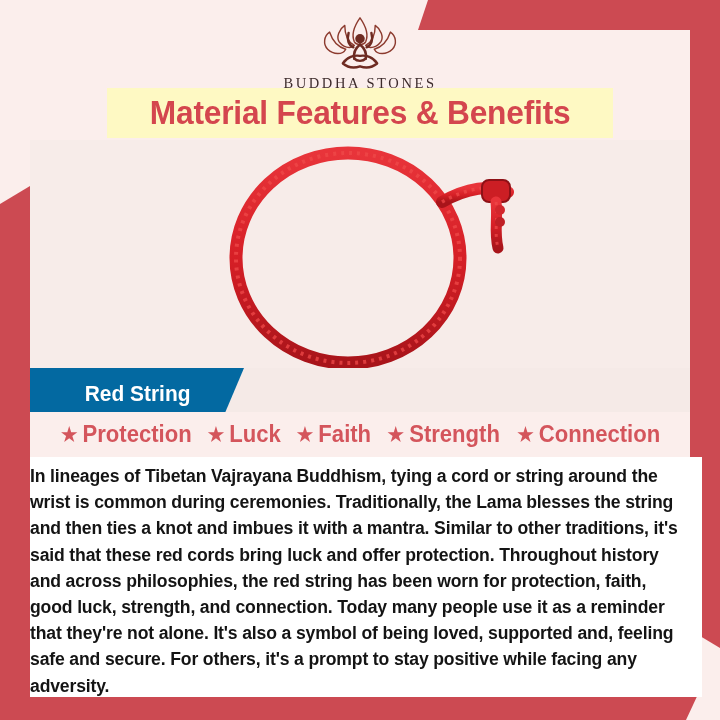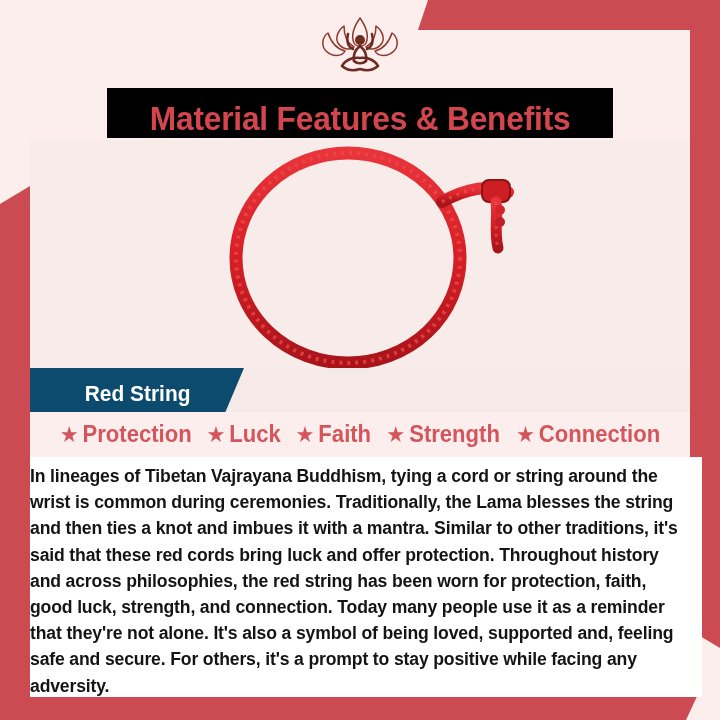--- a/index.html
+++ b/index.html
@@ -45,22 +45,22 @@
   .logo-word{
     margin-top:2px;
     font-family:"Liberation Serif","DejaVu Serif",serif;
     font-size:14.5px;letter-spacing:2.6px;color:#3d2b2b;font-weight:400;
     white-space:nowrap;
   }
 
   
   .title-band{
     position:absolute;top:88px;left:107px;width:506px;height:50px;
-    background:#000000;
-    display:flex;align-items:flex-end;justify-content:center;
+    background:#fef9c3;
+    display:flex;align-items:center;justify-content:center;
   }
   .title-text{
     font-size:33px;font-weight:bold;color:#d4464e;
     letter-spacing:-0.2px;
     transform:scaleX(.96);
     white-space:nowrap;
     font-family:"Liberation Sans","DejaVu Sans",sans-serif;
   }
 
   
@@ -71,21 +71,21 @@
   }
   .hero svg{position:absolute;top:0;left:0;}
 
   
   .ribbon-row{
     position:absolute;top:368px;left:30px;width:660px;height:44px;
     background:#f5eae7;
   }
   .ribbon{
     position:absolute;top:0;left:0;height:52px;width:214px;
-    background:#0c4a6e;
+    background:#0369a1;
     clip-path:polygon(0 0,100% 0,calc(100% - 22px) 100%,0 100%);
     display:flex;align-items:center;
   }
   .ribbon-text{
     margin-left:52px;color:#ffffff;font-size:22px;font-weight:bold;
     letter-spacing:0px;white-space:nowrap;transform:scaleX(.95);
   }
 
   
   .benefits{
@@ -146,20 +146,21 @@
         <path d="M48 20 C46 27 48 33 53 35"></path>
         <path d="M72 20 C74 27 72 33 67 35"></path>
 
         <path d="M60 32 C55 36 53 42 54 47"></path>
         <path d="M60 32 C65 36 67 42 66 47"></path>
 
         <path d="M42 52 C46 45 54 43 60 44 C66 43 74 45 78 52 C72 57 66 57 60 55 C54 57 48 57 42 52 Z"></path>
         <path d="M54 47 C57 50 63 50 66 47"></path>
       </g>
     </svg>
+    <div class="logo-word">BUDDHA STONES</div>
   </div>
 
   <div class="title-band">
     <div class="title-text">Material Features &amp; Benefits</div>
   </div>
 
   <div class="hero">
     <svg width="660" height="228" viewBox="0 0 660 228">
       <defs>
         <linearGradient id="cordg" x1="0" y1="0" x2="0" y2="1">

